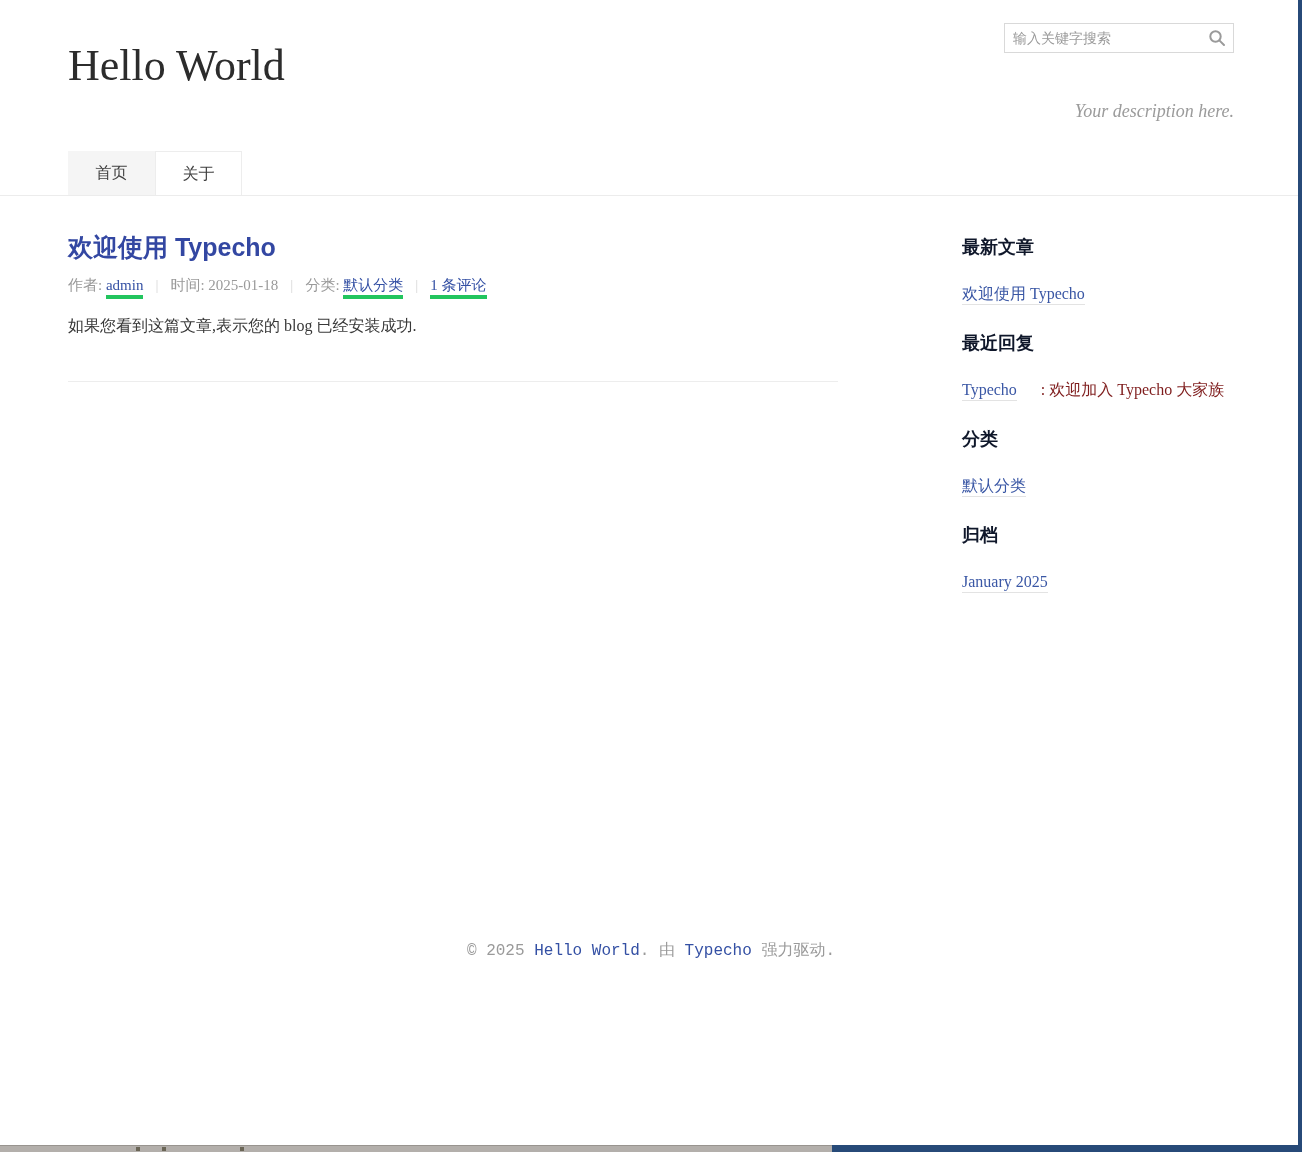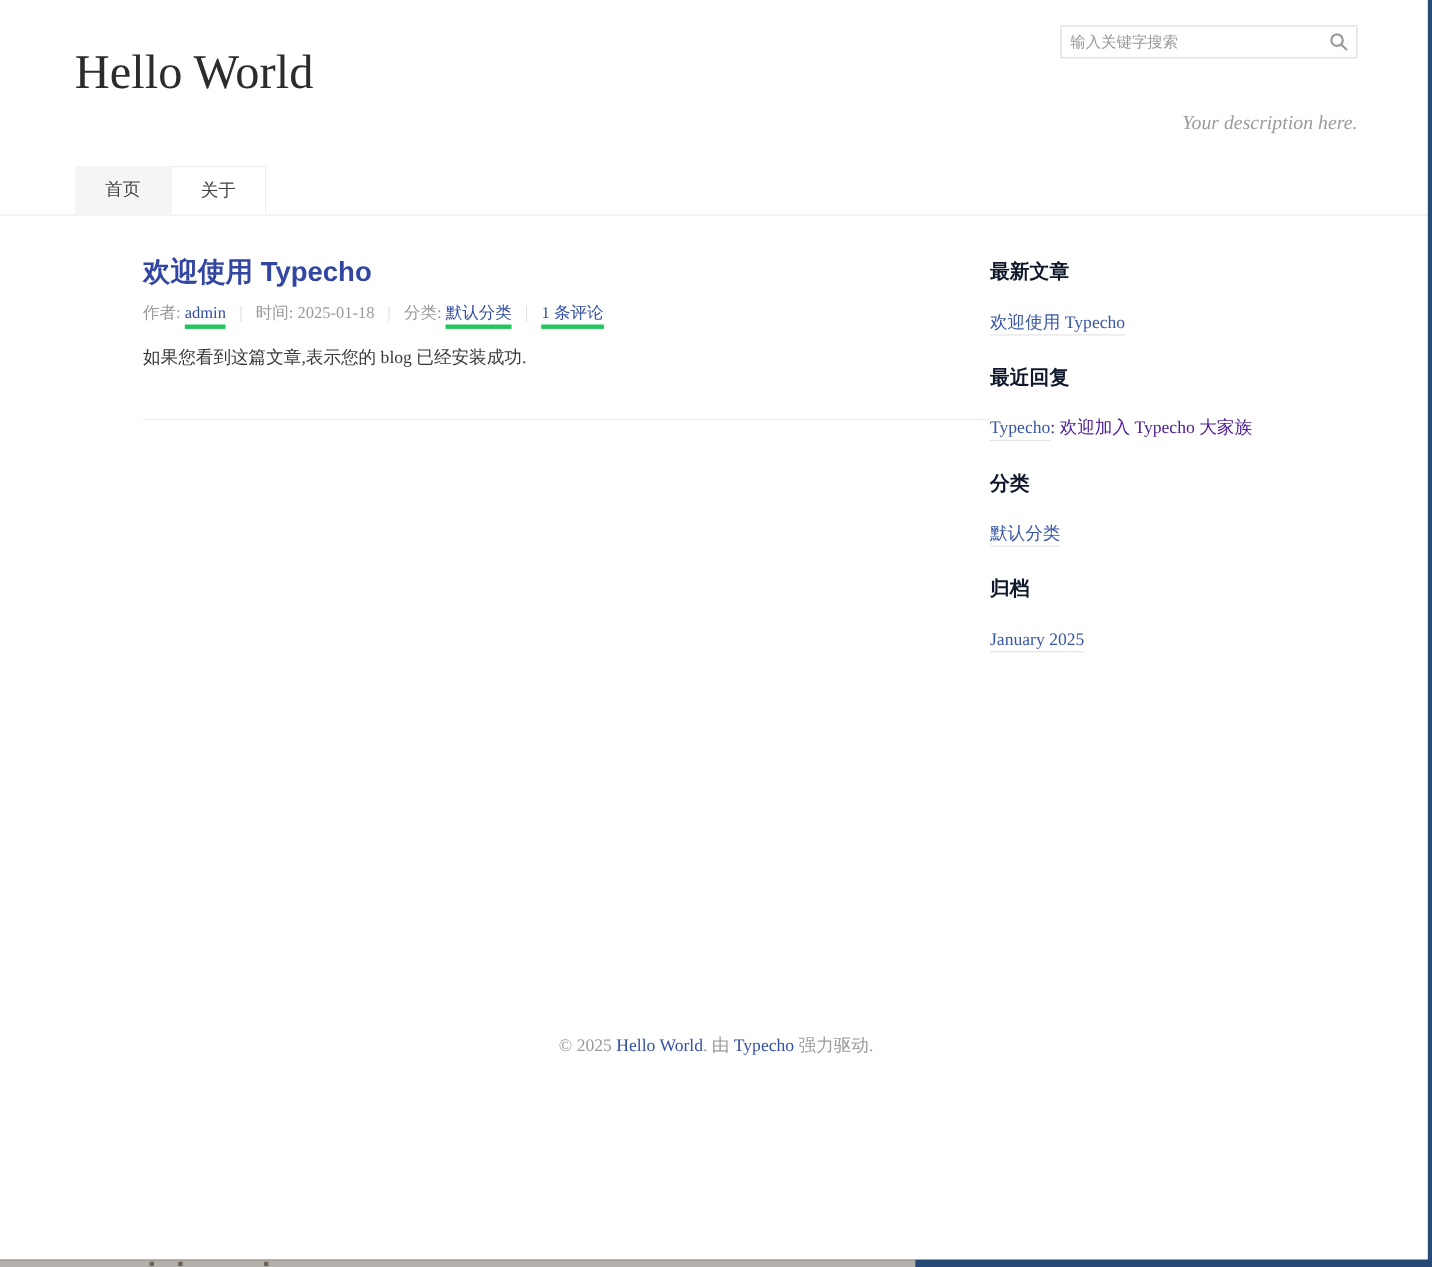--- a/index.html
+++ b/index.html
@@ -37,21 +37,21 @@
     font-size: 18px;
     line-height: 22px;
     color: #9b9b9b;
     margin: 10px 0 0 0;
     text-align: right;
   }
   .search-box {
     position: absolute;
     top: 23px;            
     right: 0;
-    width: 270px;
+    width: 230px;
     height: 30px;
     box-sizing: border-box;
     border: 1px solid #d9d9d9;
     background: #ffffff;
   }
   .search-input {
     border: none;
     outline: none;
     background: transparent;
     width: 228px;
@@ -83,21 +83,21 @@
     box-sizing: border-box;
     cursor: pointer;
   }
   .nav-tab.active { background: #f5f5f5; }
   .nav-tab.inactive { background: #ffffff; border: 1px solid #ededed; border-bottom: none; }
   .page-rule { border-bottom: 1px solid #ececec; width: 1302px; }
 
   
   .content {
     display: flex;
-    justify-content: center;
+    justify-content: space-between;
     min-height: 745px;
   }
   .main-col { width: 770px; }
   .post-title {
     margin: 36px 0 0 0;
     font-size: 25px;
     line-height: 30px;
     font-weight: 700;
     color: #3347a2;
     cursor: pointer;
@@ -148,26 +148,26 @@
     font-size: 16px;
   }
   .widget-list li { line-height: 20px; margin-bottom: 14px; }
   .side-link {
     color: #3a57a5;
     text-decoration: none;
     border-bottom: 1px solid #e3e3e3;
     padding-bottom: 2px;
     cursor: pointer;
   }
-  .side-rest { color: #4c1d95; }
+  .side-rest { color: #7f1d1d; margin-left: 24px; }
 
   
   .page-footer {
     text-align: center;
-    font-family: Liberation Serif, serif;
+    font-family: Liberation Mono, monospace;
     font-size: 16px;
     line-height: 20px;
     color: #9a9a9a;
   }
   .footer-link { color: #3450a4; text-decoration: none; cursor: pointer; }
 
   
   .edge-right {
     position: absolute;
     top: 0;

